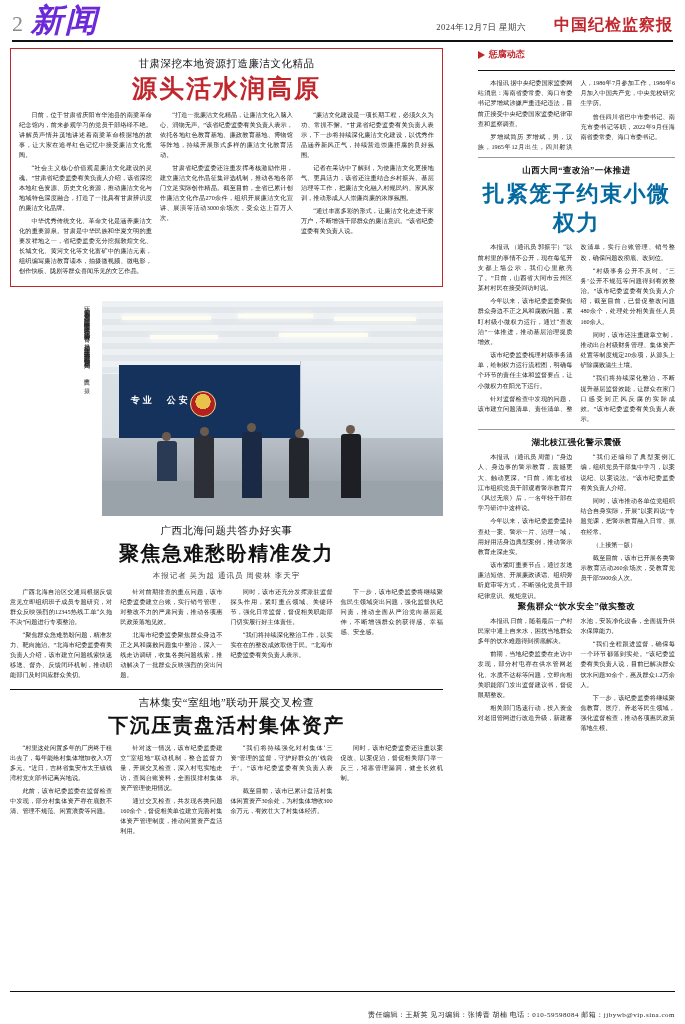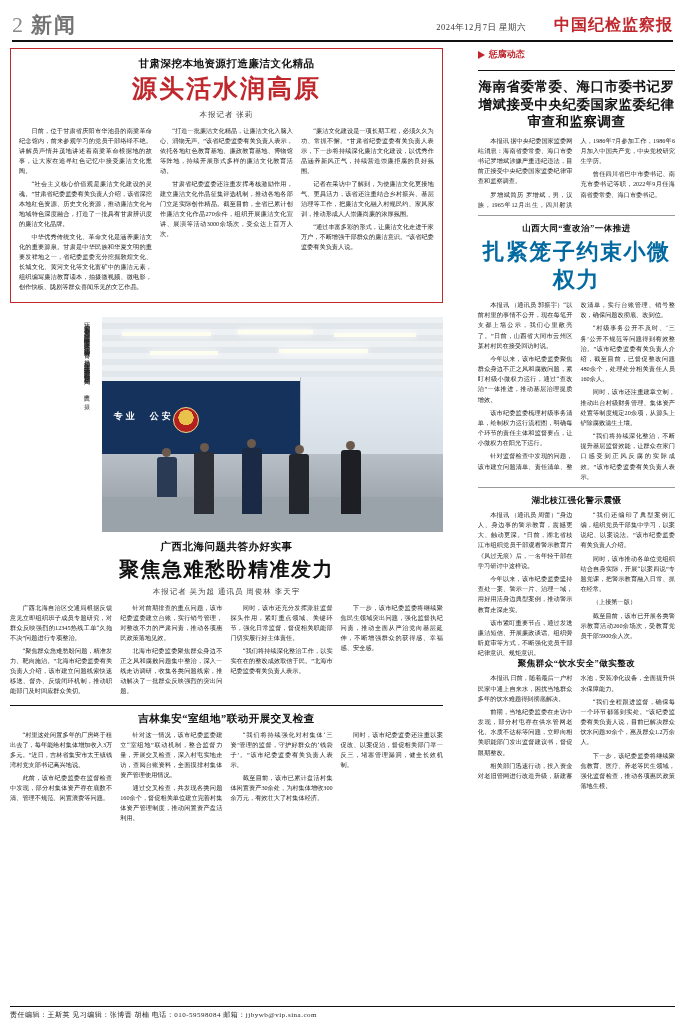--- a/index.html
+++ b/index.html
@@ -30,25 +30,26 @@
     align-items: baseline;
     gap: 8px;
   }
   .page-number {
     font-size: 22px;
     color: #8a8a8a;
     font-family: "Liberation Serif", serif;
     line-height: 1;
   }
   .section-name {
-    font-size: 21px;
+    font-size: 32px;
     font-weight: bold;
     letter-spacing: 2px;
     line-height: 1;
-    color: #737373;
+    color: #6d28d9;
+    font-style: italic;
   }
   .mast-right {
     display: flex;
     align-items: baseline;
     gap: 28px;
   }
   .mast-date {
     font-size: 8.5px;
     color: #333;
     letter-spacing: 0.5px;
@@ -72,21 +73,21 @@
     gap: 8px;
     height: 938px;
   }
   .left-zone { width: 450px; display: flex; flex-direction: column; }
   .right-zone { width: 205px; display: flex; flex-direction: column; margin-left: 27px; }
 
   
   .shoulder {
     text-align: center;
     font-size: 10.5px;
-    font-weight: bold;
+    font-weight: normal;
     color: #111;
     letter-spacing: 0.5px;
     margin-bottom: 4px;
   }
   .headline {
     text-align: center;
     font-size: 25px;
     font-weight: bold;
     color: #c0272d;
     letter-spacing: 2px;
@@ -156,21 +157,21 @@
     position: absolute; left: 0; top: 0; width: 100%; height: 34%;
     background: repeating-linear-gradient(180deg,#eef1f4 0 6px,#e2e7eb 6px 12px);
   }
   .ph-lights {
     position: absolute; left: 0; top: 4%; width: 100%; height: 26%;
   }
   .ph-lights span {
     position: absolute; height: 4px; background: #fdfdf0; box-shadow: 0 0 6px #fff;
   }
   .ph-wall {
-    position: absolute; left: 0; top: 30%; width: 58%; height: 34%;
+    position: absolute; left: 17px; top: 30%; width: 58%; height: 34%;
     background: #14325c;
   }
   .ph-wall-txt {
     position: absolute; left: 6%; top: 40%;
     color: #fff; font-size: 9px; font-weight: bold; letter-spacing: 3px;
     white-space: nowrap;
   }
   .ph-badge {
     position: absolute; left: 36%; top: 36%;
     width: 26px; height: 26px; border-radius: 50%;
@@ -231,22 +232,22 @@
     font-size: 6.2px; line-height: 1.64; color: #1a1a1a; text-align: justify;
     column-count: 2; column-gap: 8px;
   }
   .rail-body p { margin: 0 0 3px 0; text-indent: 2em; }
 
   
   .footer {
     position: absolute;
     left: 10px; right: 10px; bottom: 4px;
     border-top: 1px solid #111;
-    padding-top: 3px;
-    text-align: left;
+    padding-top: 18px;
+    text-align: right;
     font-size: 7px;
     color: #222;
     letter-spacing: 0.5px;
   }
   .spacer-rule { height: 1px; background: #111; margin: 6px 0; }
 </style>
 </head>
 <body>
 
 <div id="page">
@@ -263,21 +264,20 @@
   </div>
   <div class="mast-rule"></div>
 
   <div class="content">
 
     <div class="left-zone">
 
       <div class="boxed">
         <div class="shoulder">甘肃深挖本地资源打造廉洁文化精品</div>
         <div class="headline">源头活水润高原</div>
-        <div class="byline">本报记者 张莉</div>
         <div class="cols">
           <div>
             <p>日前，位于甘肃省庆阳市华池县的南梁革命纪念馆内，前来参观学习的党员干部络绎不绝。讲解员声情并茂地讲述着南梁革命根据地的故事，让大家在追寻红色记忆中接受廉洁文化熏陶。</p>
             <p>“社会主义核心价值观是廉洁文化建设的灵魂。”甘肃省纪委监委有关负责人介绍，该省深挖本地红色资源、历史文化资源，推动廉洁文化与地域特色深度融合，打造了一批具有甘肃辨识度的廉洁文化品牌。</p>
             <p>中华优秀传统文化、革命文化是涵养廉洁文化的重要源泉。甘肃是中华民族和华夏文明的重要发祥地之一，省纪委监委充分挖掘敦煌文化、长城文化、黄河文化等文化富矿中的廉洁元素，组织编写廉洁教育读本，拍摄微视频、微电影，创作快板、陇剧等群众喜闻乐见的文艺作品。</p>
           </div>
           <div>
             <p>“打造一批廉洁文化精品，让廉洁文化入脑入心、润物无声。”该省纪委监委有关负责人表示，依托各地红色教育基地、廉政教育基地、博物馆等阵地，持续开展形式多样的廉洁文化教育活动。</p>
             <p>甘肃省纪委监委还注重发挥考核激励作用，建立廉洁文化作品征集评选机制，推动各地各部门立足实际创作精品。截至目前，全省已累计创作廉洁文化作品270余件，组织开展廉洁文化宣讲、展演等活动3000余场次，受众达上百万人次。</p>
           </div>
@@ -353,20 +353,21 @@
           <div>
             <p>下一步，该市纪委监委将继续聚焦民生领域突出问题，强化监督执纪问责，推动全面从严治党向基层延伸，不断增强群众的获得感、幸福感、安全感。</p>
           </div>
         </div>
       </div>
 
       <div class="spacer-rule"></div>
 
       <div>
         <div class="shoulder">吉林集安“室组地”联动开展交叉检查</div>
+        <div class="headline black mid">下沉压责盘活村集体资产</div>
         <div class="cols">
           <div>
             <p>“村里这处闲置多年的厂房终于租出去了，每年能给村集体增加收入3万多元。”近日，吉林省集安市太王镇钱湾村党支部书记高兴地说。</p>
             <p>此前，该市纪委监委在监督检查中发现，部分村集体资产存在底数不清、管理不规范、闲置浪费等问题。</p>
           </div>
           <div>
             <p>针对这一情况，该市纪委监委建立“室组地”联动机制，整合监督力量，开展交叉检查，深入村屯实地走访，查阅台账资料，全面摸排村集体资产管理使用情况。</p>
             <p>通过交叉检查，共发现各类问题160余个，督促相关单位建立完善村集体资产管理制度，推动闲置资产盘活利用。</p>
           </div>
           <div>
@@ -382,21 +383,20 @@
 
     <div class="right-zone">
 
       <div class="rail-flag">
         <span class="flag-mark"></span>
         <span>惩腐动态</span>
       </div>
       <div class="rail-rule"></div>
 
       <div>
-        <div class="rail-head">海南省委常委、海口市委书记罗增斌接受中央纪委国家监委纪律审查和监察调查</div>
         <div class="rail-body">
           <p>本报讯  据中央纪委国家监委网站消息：海南省委常委、海口市委书记罗增斌涉嫌严重违纪违法，目前正接受中央纪委国家监委纪律审查和监察调查。</p>
           <p>罗增斌简历  罗增斌，男，汉族，1965年12月出生，四川射洪人，1986年7月参加工作，1986年6月加入中国共产党，中央党校研究生学历。</p>
           <p>曾任四川省巴中市委书记、南充市委书记等职，2022年9月任海南省委常委、海口市委书记。</p>
         </div>
       </div>
 
       <div class="rail-rule thin"></div>
 
       <div>

